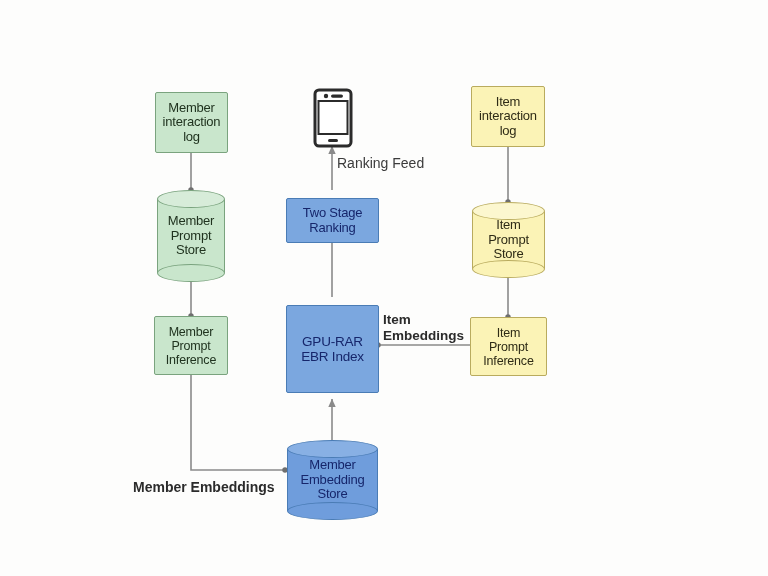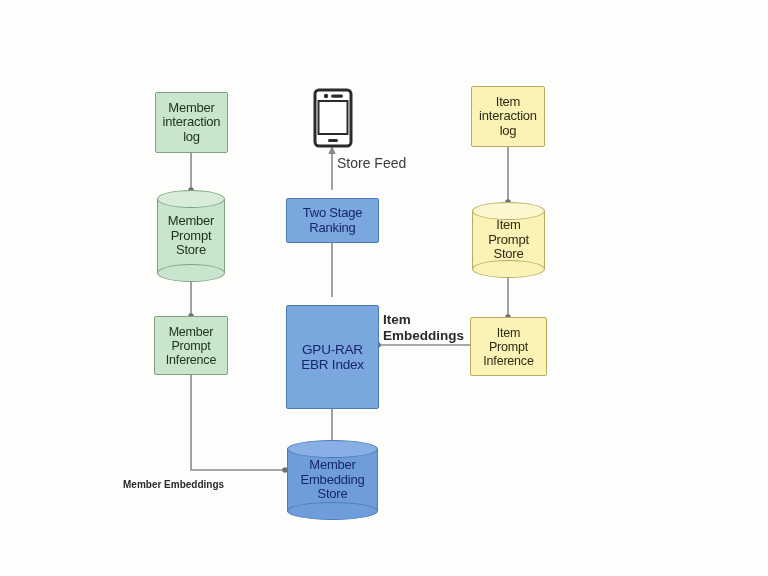--- a/index.html
+++ b/index.html
@@ -172,21 +172,21 @@
 Store</div>
   </div>
 
   <div class="node rect green" style="left:154px; top:316px; width:74px; height:59px; font-size:12.5px;">Member
 Prompt
 Inference</div>
 
   <div class="node rect blue" style="left:286px; top:190px; width:93px; height:45px; font-size:13px;">Two Stage
 Ranking</div>
 
-  <div class="node rect blue" style="left:286px; top:297px; width:93px; height:104px; font-size:13.5px;">GPU-RAR
+  <div class="node rect blue" style="left:286px; top:297px; width:93px; height:88px; font-size:13.5px;">GPU-RAR
 EBR Index</div>
 
   <div class="cyl blue" style="left:287px; top:440px; width:91px; height:80px;">
     <div class="body"></div>
     <div class="bottom"></div>
     <div class="top"></div>
     <div class="label" style="font-size:13px;">Member
 Embedding
 Store</div>
   </div>
@@ -201,20 +201,20 @@
     <div class="top"></div>
     <div class="label" style="font-size:13px;">Item
 Prompt
 Store</div>
   </div>
 
   <div class="node rect yellow" style="left:470px; top:317px; width:77px; height:59px; font-size:12.5px;">Item
 Prompt
 Inference</div>
 
-  <div class="edge-label" style="left:337px; top:155px; font-size:14px;">Store Feed</div>
+  <div class="edge-label" style="left:337px; top:155px; font-size:14px;">Ranking Feed</div>
 
   <div class="edge-label bold" style="left:383px; top:312px; font-size:13.5px;">Item
 Embeddings</div>
 
-  <div class="edge-label bold" style="left:123px; top:479px; font-size:10px;text-align:center;">Member Embeddings</div>
+  <div class="edge-label bold" style="left:133px; top:479px; font-size:14px;text-align:center;">Member Embeddings</div>
 
 </div>
 
 </body></html>

